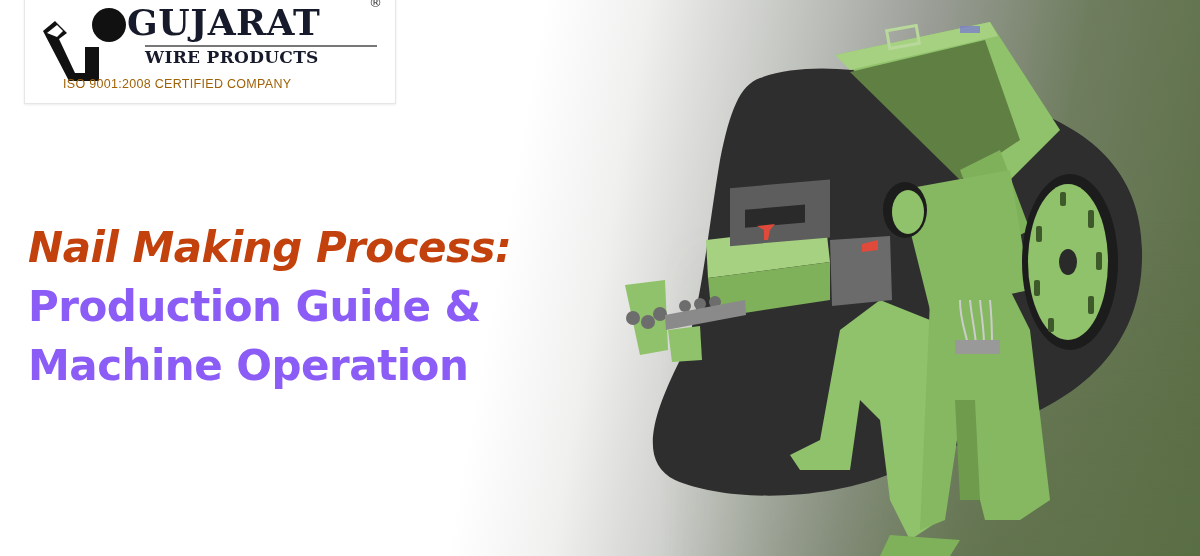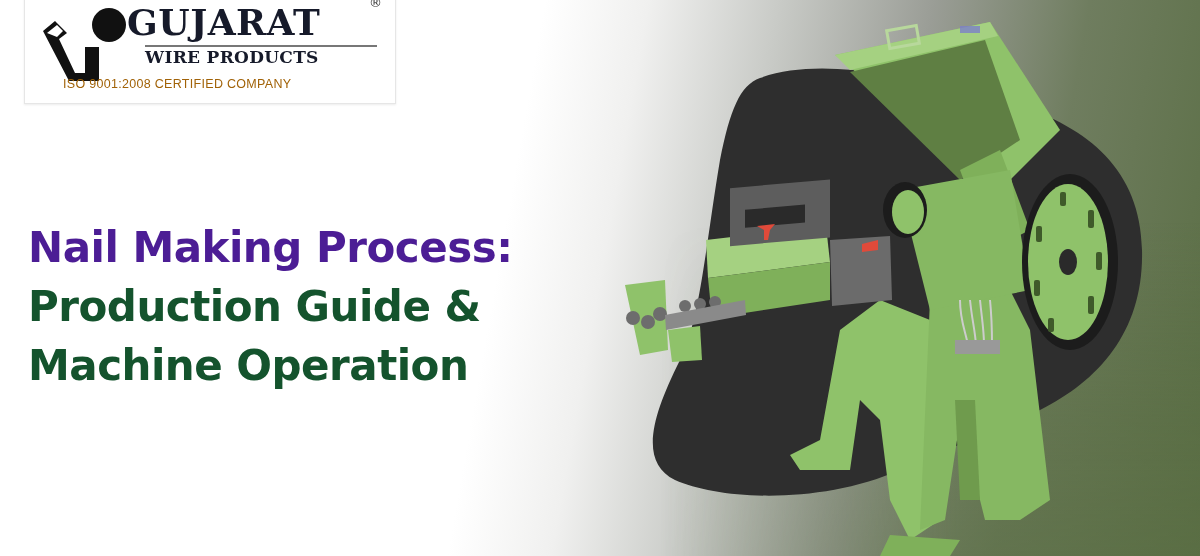--- a/index.html
+++ b/index.html
@@ -18,22 +18,22 @@
     font-size:36px; color:#161a2a; letter-spacing:0.5px; }
   .logo-reg { position:absolute; left:344px; top:-2px; font-size:13px; color:#333; }
   .logo-rule { position:absolute; left:120px; top:48px; width:232px; height:2px; background:#777; }
   .logo-sub { position:absolute; left:120px; top:50px; font-family:"DejaVu Serif", serif; font-weight:bold;
     font-size:17px; color:#161a2a; letter-spacing:0.3px; }
   .logo-iso { position:absolute; left:38px; top:80px; font-family:Liberation Sans, sans-serif;
     font-size:12.5px; color:#a16207; letter-spacing:0.3px; }
 
   .headline { position:absolute; left:28px; top:218px; font-family:"DejaVu Sans", sans-serif; font-weight:bold;
     font-size:42px; line-height:59px; letter-spacing:-0.5px; }
-  .h1 { color:#4c1d95; }
-  .h2, .h3 { color:#14532d; }
+  .h1 { color:#c2410c;font-style:italic; }
+  .h2, .h3 { color:#8b5cf6; }
 
   .machine { position:absolute; left:600px; top:0; width:600px; height:556px; }
 </style>
 </head>
 <body>
 
 <div class="bg"></div>
 <div class="bg2"></div>
 
 <div class="logo">

